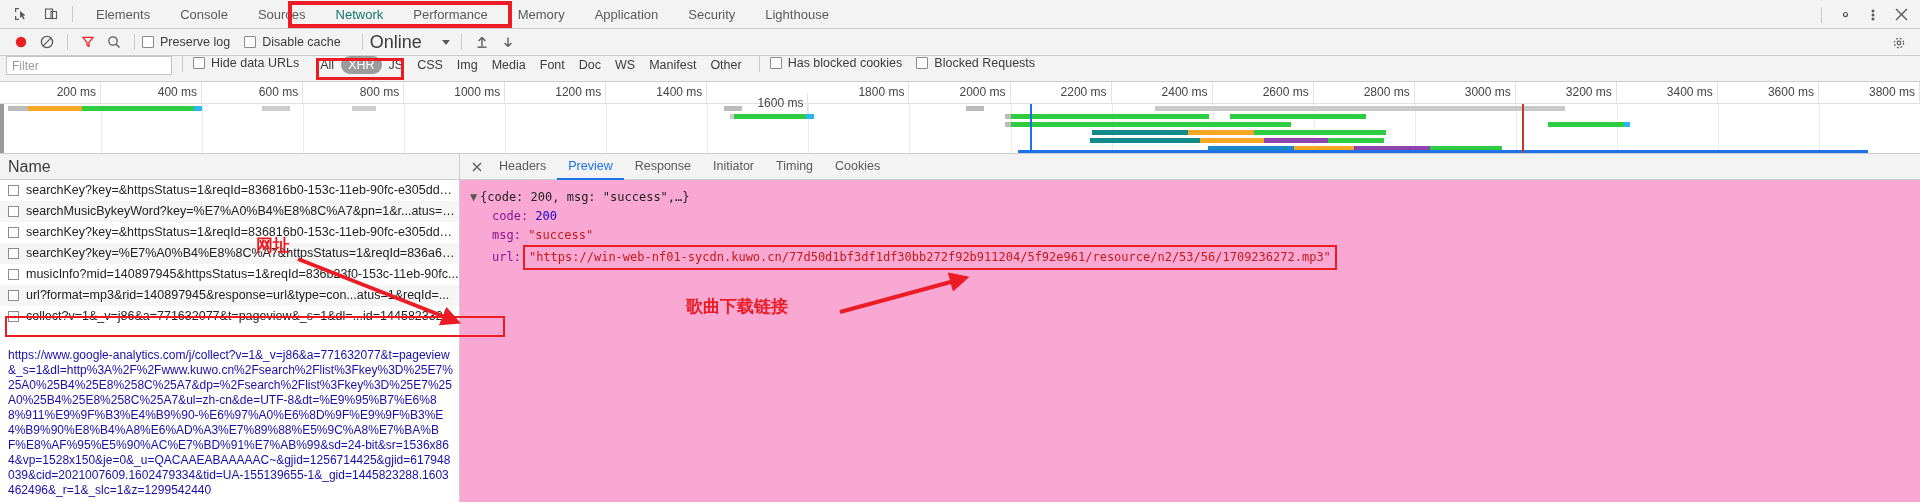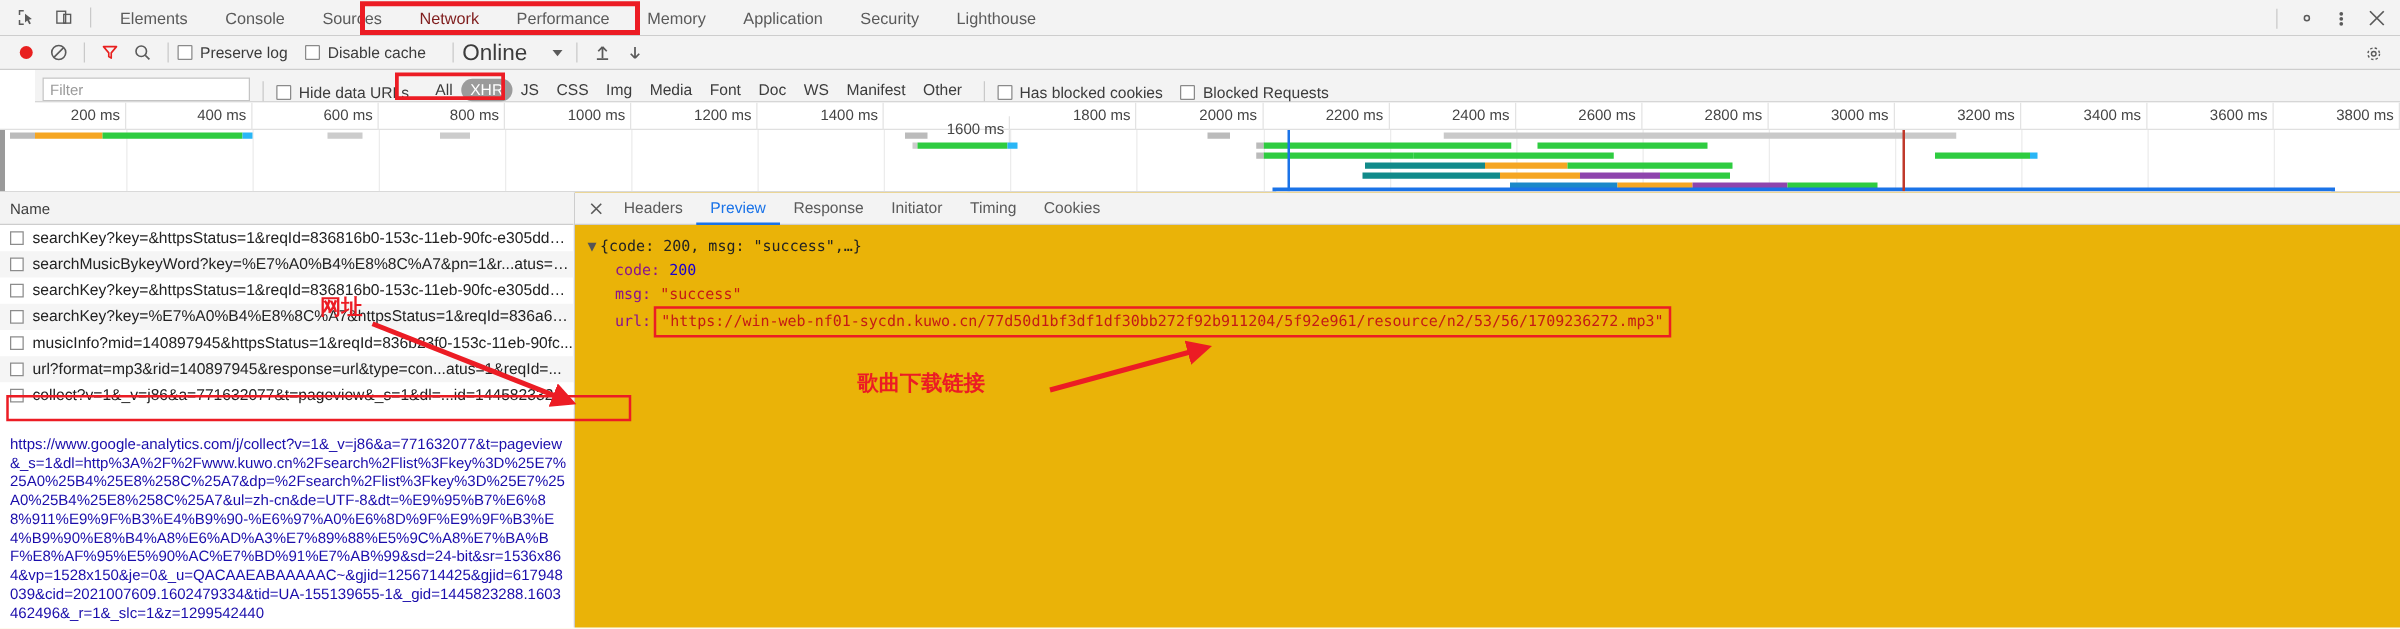--- a/index.html
+++ b/index.html
@@ -32,21 +32,21 @@
   .tb-sep { width:1px; height:16px; background:#c9c9c9; margin: 0 8px; }
   .tabs { display:flex; align-items:center; height:29px; }
   .tab {
     padding: 0 15px;
     height: 29px; line-height: 29px;
     font-size: 13px;
     color: #5a5a5a;
     cursor: pointer;
     white-space: nowrap;
   }
-  .tab.active { color: #7f1d1d; }
+  .tab.active { color: #0f766e; }
   .tb-right {
     position:absolute; right:6px; top:0; height:29px;
     display:flex; align-items:center; gap:2px;
   }
   .tb-right .vsep { width:1px;height:16px;background:#c9c9c9;margin:0 8px; }
   .ricon { width:26px;height:24px;display:flex;align-items:center;justify-content:center;cursor:pointer;}
 
   
   .nettoolbar {
     position: relative;
@@ -67,23 +67,22 @@
   .throttle-val { font-size:18px;color:#3c3c3c; }
   .caret { width:0;height:0;border-left:4px solid transparent;border-right:4px solid transparent;border-top:5px solid #5a5a5a; }
   .nt-right { position:absolute; right:8px; top:0; height:27px; display:flex; align-items:center;}
 
   
   .filterrow {
     position: relative;
     height: 26px;
     background: #f3f3f3;
     border-bottom: 1px solid #cdcdcd;
-    display:flex; align-items:flex-end;
+    display:flex; align-items:flex-start;
     padding-left: 6px;
-    margin-left: 28px;
   }
   .filter-input {
     width: 166px; height: 19px;
     border: 1px solid #c4c4c4;
     background: #fff;
     font-size: 12px;
     padding: 0 5px;
     color:#333;
     outline:none;
     font-family: "Liberation Sans", sans-serif;
@@ -114,36 +113,36 @@
   .bar .seg { position:absolute; top:0; height:5px; }
   .ovline { position:absolute; top:0; bottom:0; width:2px; }
   .leftgutter { position:absolute; left:0; top:22px; bottom:0; width:4px; background:#9a9a9a;}
 
   
   .panes { display:flex; height:calc(503px - 29px - 27px - 26px - 73px); }
   .leftpane { width:460px; border-right:1px solid #cdcdcd; position:relative; background:#fff; overflow:hidden;}
   .list-header {
     height:26px; background:#f3f3f3; border-bottom:1px solid #cdcdcd;
     display:flex; align-items:center; padding-left:8px;
-    font-size:12px; color:#3c3c3c;
+    font-size:16px; color:#3c3c3c;
   }
   .req-row {
     height:21px; display:flex; align-items:center;
     padding-left:8px; gap:7px;
     font-size:12.5px; color:#222;
     white-space:nowrap; overflow:hidden;
     border-bottom:1px solid transparent;
     cursor:pointer;
   }
   .req-row:nth-child(even) { background:#f5f5f5; }
   .req-chk { width:11px;height:11px;border:1px solid #8c8c8c;background:#fff;flex:none;}
   .req-name { overflow:hidden; text-overflow:ellipsis; }
   .req-row.selected2 { background:#fff; }
 
-  .rightpane { flex:1; position:relative; background:#eab308; overflow:hidden;}
+  .rightpane { flex:1; position:relative; background:#f9a8d4; overflow:hidden;}
   .rp-tabs {
     height:26px; background:#f3f3f3; border-bottom:1px solid #cdcdcd;
     display:flex; align-items:center; padding-left:6px;
   }
   .rp-close { width:22px;height:22px;display:flex;align-items:center;justify-content:center;cursor:pointer;color:#5a5a5a;font-size:13px;}
   .rp-tab {
     padding:0 11px; height:26px; line-height:25px;
     font-size:12.5px; color:#5a5a5a; cursor:pointer; white-space:nowrap;
   }
   .rp-tab.active { color:#1a73e8; border-bottom:2px solid #1a73e8; }

